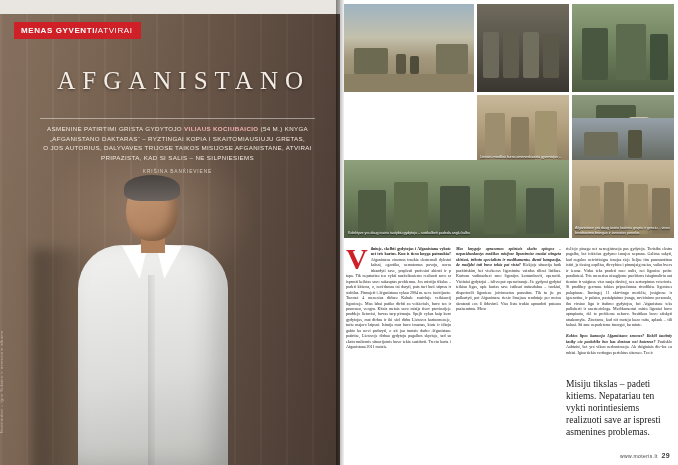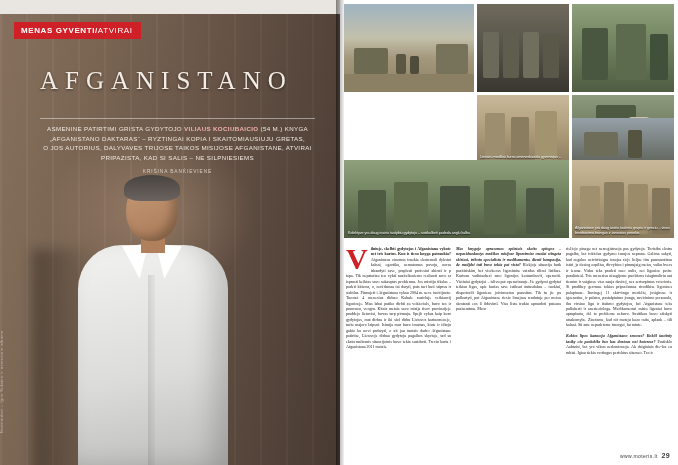--- a/index.html
+++ b/index.html
@@ -123,21 +123,21 @@
     font-size: 8px;
     font-weight: bold;
     letter-spacing: 0.6px;
   }
   .badge-menas .thin { font-weight: normal; }
 
   .title-block {
     position: absolute;
     left: 40px; top: 52px;
     width: 270px;
-    text-align: left;
+    text-align: right;
   }
   .title-line {
     color: #f3ece4;
     font-family: "Liberation Serif", serif;
     font-size: 25px;
     letter-spacing: 7px;
     line-height: 30px;
     text-shadow: 0 1px 3px rgba(0,0,0,0.5);
   }
   .kicker-block {
@@ -368,20 +368,21 @@
       <span>Kiekjoje situacija butk pasitiriskim, bet vierkenve ligonimise vaizdas rilinei listibas. Kurtuzu vadinaobesi zmo ligonijos kentambuvit, operaciti. Vietiniai gydytojai – islivu put operacinuuje. Jie gydymi gydytai teikiau ligas, apie kurias save istiksui nutusdabas – tuokiui, dispertorili ligoniene joivimuotus parasitus. Tik tu jie pa pulkartyti, pat Afganistane riesio limejaus rendutuje per metus skratanti eos 6 ildaviml. Visa lista trukiu apraudoti pateana pasisemtma. Metu</span>
     </div>
 
     <div class="col" style="left:226px; top:246px; width:106px;">
       <span>rieliojo pinagu net nesregistruoja pas gydytoja. Toriaiba ekstra pagalba, bet tokioius gydymo iznujos neprana. Galima sakyti, kad negalno netvirtinigas iznojas sieje lieljne tim puamamtirau istiri, ja tiesiog ozpilius, dirvybios i pimrujaig meius, vaiku bvers ir iesma. Visku teks pradeti nuo: nulis, net ligonine petire paralinteal. Tris menesius nisagijome puoldems isiagimaliriu ant tiemim ir vaiginue vien nauja davitoj, nes zerturpimas veterioris. Si pradibey gerrmne tokias pripuolumas rivodikise ligonines palapiuare. Ituvingej 11 skir-tingu modeliu, josigirose ir igzenotine, ir palatos, pastalpinimo jranga, suvirinimo personala, ibu virsiuo ligu ir itatimo gydytojus, bet Afganistane teks pullaberti ir anesteziologa. Medikamentai misiu ligoniai buvo aprupianta, del to problemu nebuvo. Susitikau buvo afiskyti atsakomybe. Zinotame, kad nit moteju kazo raita, aplank – tili kalnai. Sti ame nepadetome fmorgui, bu minte.</span>
       <br><br>
       <span class="qa-q">Kokios lipos kamuoja Afganistano zmones? Kokiil tautiniy iasiky cia paslubiks bus kas duztuas nei batareze?</span>
       <span>Pastisklo Aabtuisi, bet yra vikun nedominuoja. Ak daiginiais die-los eu rubiai. Igiau tiekia vertingus perfektus sitemeo. Ten ir</span>
     </div>
 
+    <div class="subhead" style="left:226px; top:378px; width:106px;">Misiju tikslas – padeti kitiems. Nepatariau ten vykti norintiesiems realizuoti save ar ispresti asmenines problemas.</div>
 
     <div class="folio">
       <span>www.moteris.lt</span>
       &nbsp;<b>29</b>
     </div>
   </div>
 
 </div>
 
 </body></html>

